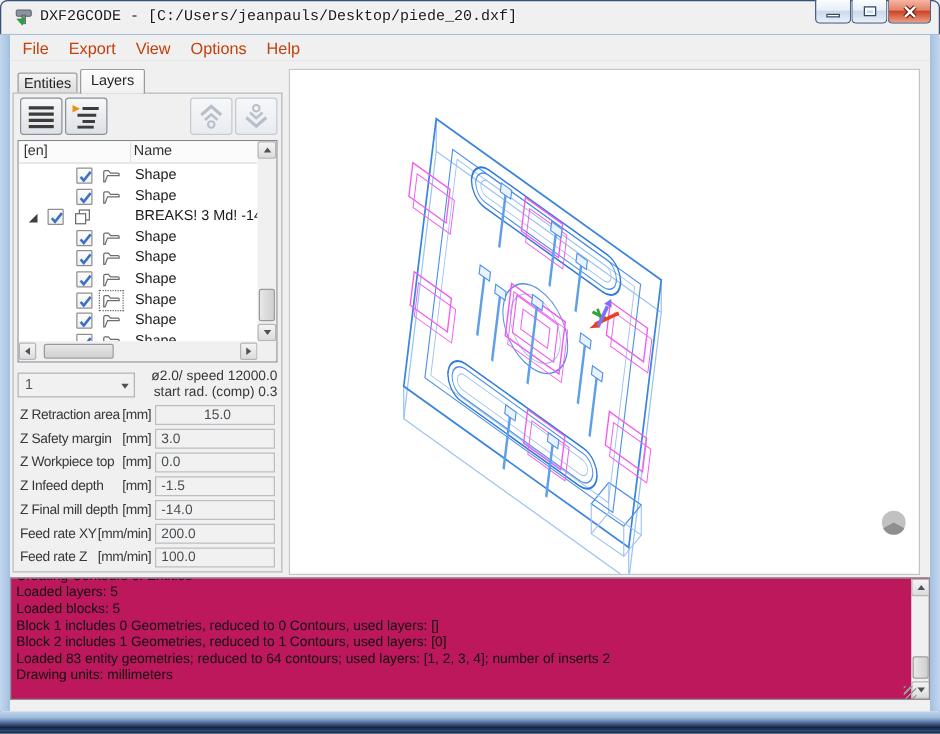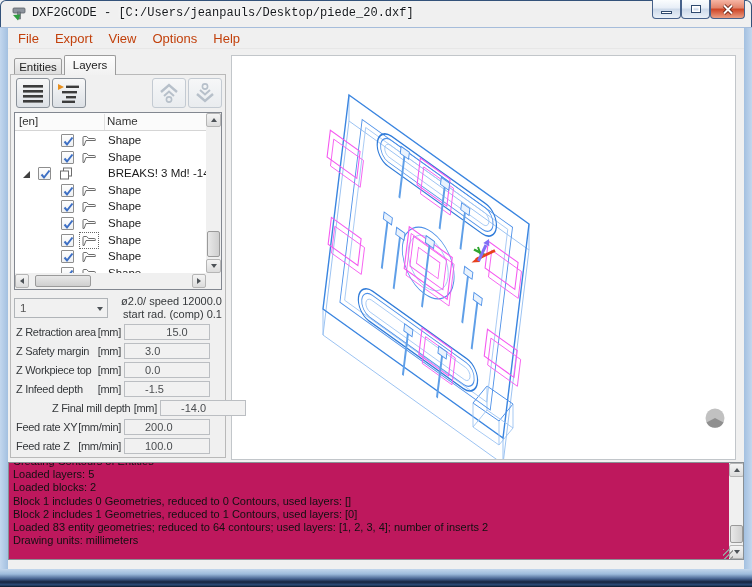--- a/index.html
+++ b/index.html
@@ -64,22 +64,22 @@
   .sb-thumb.h{background:linear-gradient(180deg,#e8e8e8,#cfcfcf);}
   
   .combo{position:absolute;left:14px;top:298px;width:94px;height:20px;border:1px solid #b0b4b8;background:#f1f1f1;
     font-size:11.5px;color:#555;}
   .combo .val{position:absolute;left:5px;top:3px;}
   .combo .arr{position:absolute;right:4px;top:8px;}
   .toolinfo{position:absolute;left:96px;top:295px;width:126px;font-size:11px;color:#35383b;text-align:right;line-height:13px;}
   .frow{position:absolute;left:16px;width:206px;height:17px;}
   .flabel{position:absolute;left:0;top:2px;width:105px;display:flex;justify-content:space-between;
     font-size:11px;letter-spacing:-0.3px;color:#35383b;white-space:nowrap;}
-  .finput{position:absolute;left:108px;top:0;width:86px;height:16px;border:1px solid #bbbec2;background:#f1f1f1;
-    font-size:11px;color:#4a4d50;line-height:14px;padding-left:20px;}
+  .finput{position:absolute;left:108px;top:0;width:96px;height:16px;border:1px solid #bbbec2;background:#f1f1f1;
+    font-size:11px;color:#4a4d50;line-height:14px;padding-left:4px;}
   
   .canvas{position:absolute;left:231px;top:55px;width:505px;height:405px;background:#fff;border:1px solid #c2c6ca;}
   .log{position:absolute;left:8px;top:462px;width:736px;height:98px;border:1px solid #898f94;background:#be185d;overflow:hidden;}
   .log-line{margin:0 0 0 4px;font-size:11px;line-height:13.2px;color:#111;white-space:nowrap;}
   .log-line.clipped{margin-top:-8px;}
   .grip{position:absolute;left:723px;top:549px;width:10px;height:10px;
     background:repeating-linear-gradient(135deg,#9a9a9a 0 1.4px,transparent 1.4px 3.8px);}
   .strip{position:absolute;left:8px;top:560px;width:736px;height:9px;background:#f0f0f0;}
 </style>
 </head>
@@ -284,21 +284,21 @@
     </div>
     <div class="sb-track" style="left:191px;top:160px;width:15px;height:16px;"></div>
   </div>
 
   <div class="combo" style="z-index:4;">
     <span class="val">1</span>
     <span class="arr tri-down"></span>
   </div>
   <div class="toolinfo" style="z-index:4;">
     <div>ø2.0/ speed 12000.0</div>
-    <div>start rad. (comp) 0.1</div>
+    <div>start rad. (comp) 0.3</div>
   </div>
 
   <div class="frow" style="top:324px;z-index:4;text-align:center;">
     <span class="flabel">
         <span>Z Retraction area</span>
         <span>[mm]</span>
       </span>
     <span class="finput">15.0</span>
   </div>
   <div class="frow" style="top:343px;z-index:4;">
@@ -315,21 +315,21 @@
       </span>
     <span class="finput">0.0</span>
   </div>
   <div class="frow" style="top:381px;z-index:4;">
     <span class="flabel">
         <span>Z Infeed depth</span>
         <span>[mm]</span>
       </span>
     <span class="finput">-1.5</span>
   </div>
-  <div class="frow" style="top:400px;z-index:4;margin-left:36px;">
+  <div class="frow" style="top:400px;z-index:4;">
     <span class="flabel">
         <span>Z Final mill depth</span>
         <span>[mm]</span>
       </span>
     <span class="finput">-14.0</span>
   </div>
   <div class="frow" style="top:419px;z-index:4;">
     <span class="flabel">
         <span>Feed rate XY</span>
         <span>[mm/min]</span>
@@ -442,21 +442,21 @@
       <g>
         <circle cx="483" cy="362" r="9.5" fill="#c1c1c1"></circle>
         <path d="M483,362 L474.5,366.5 A9.5,9.5 0 0 0 491.5,366.5 Z" fill="#8f8f8f"></path>
       </g>
     </svg>
   </div>
 
   <div class="log">
     <div class="log-line clipped">Creating Contours of Entities</div>
     <div class="log-line">Loaded layers: 5</div>
-    <div class="log-line">Loaded blocks: 2</div>
+    <div class="log-line">Loaded blocks: 5</div>
     <div class="log-line">Block 1 includes 0 Geometries, reduced to 0 Contours, used layers: []</div>
     <div class="log-line">Block 2 includes 1 Geometries, reduced to 1 Contours, used layers: [0]</div>
     <div class="log-line">Loaded 83 entity geometries; reduced to 64 contours; used layers: [1, 2, 3, 4]; number of inserts 2</div>
     <div class="log-line">Drawing units: millimeters</div>
 
     <div class="sb-track" style="left:720px;top:0;width:15px;height:96px;">
       <div class="sb-btn" style="left:0;top:0;width:15px;height:14px;">
           <span class="tri-up"></span>
         </div>
       <div class="sb-thumb" style="left:1px;top:62px;width:13px;height:18px;"></div>

